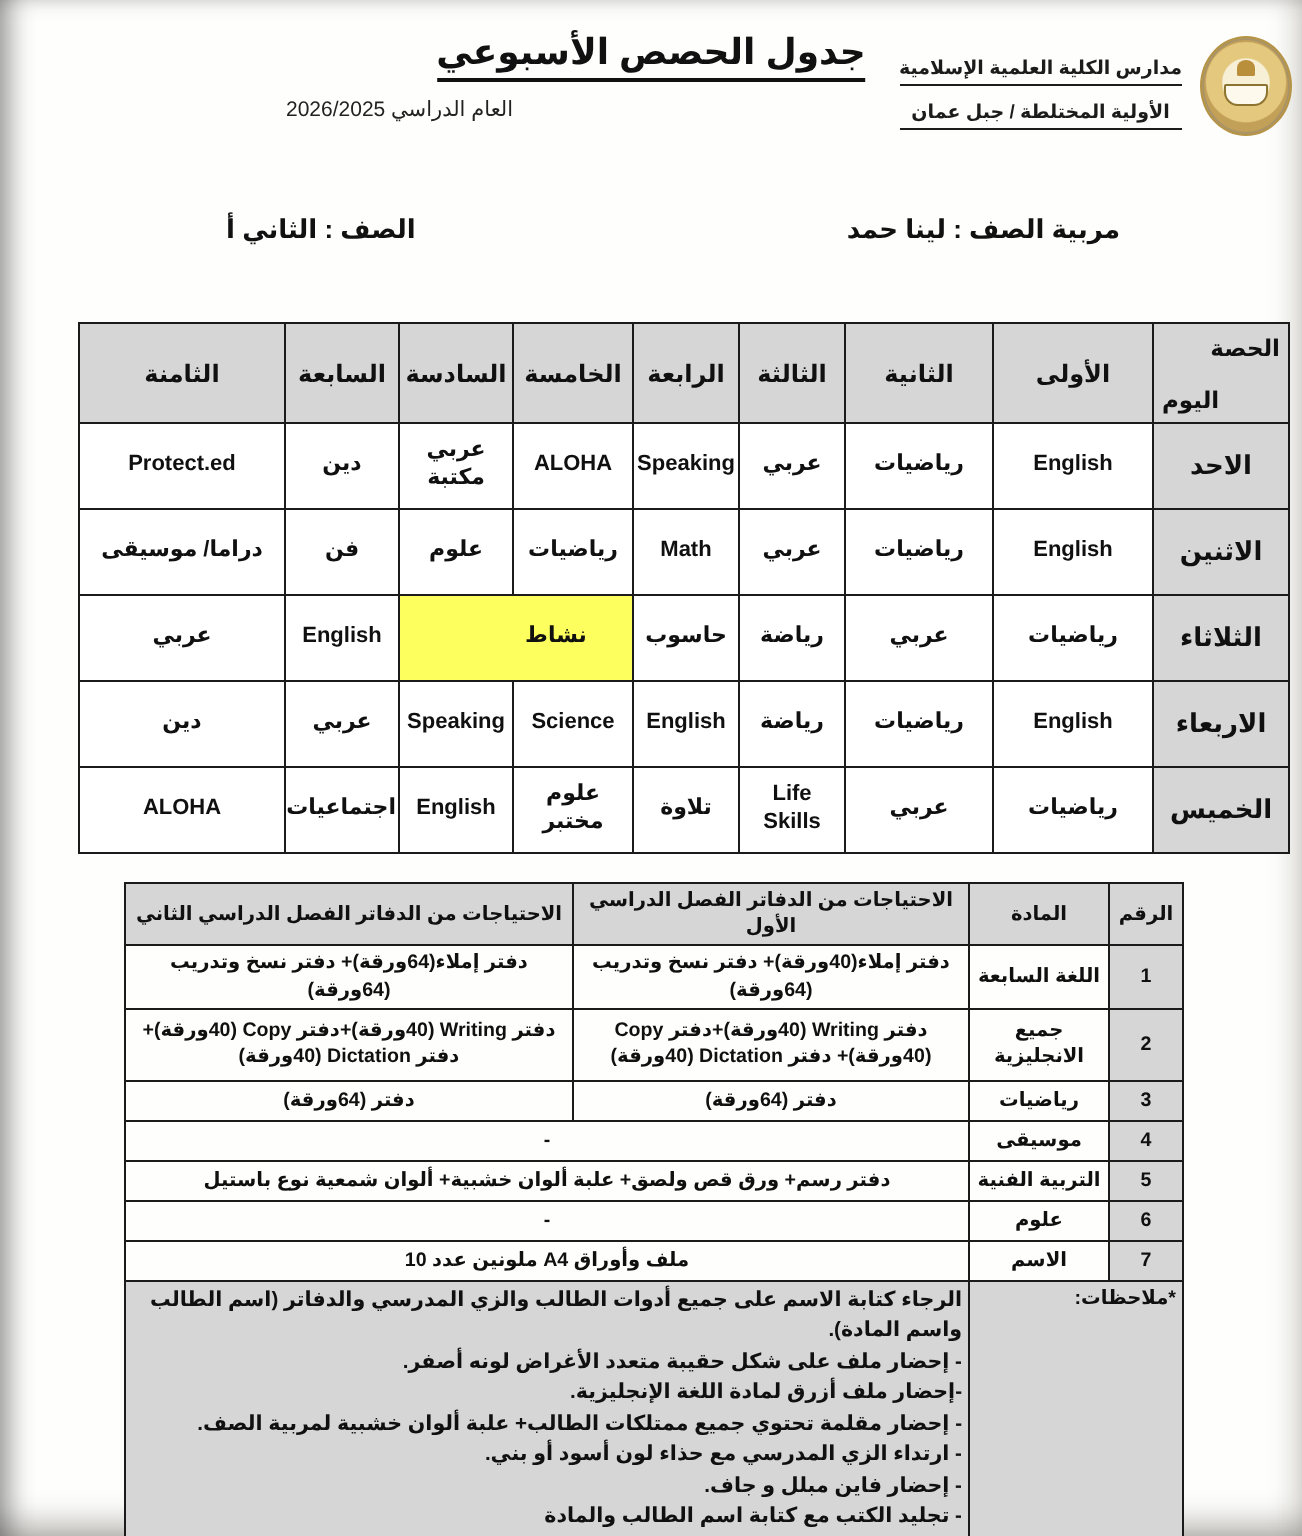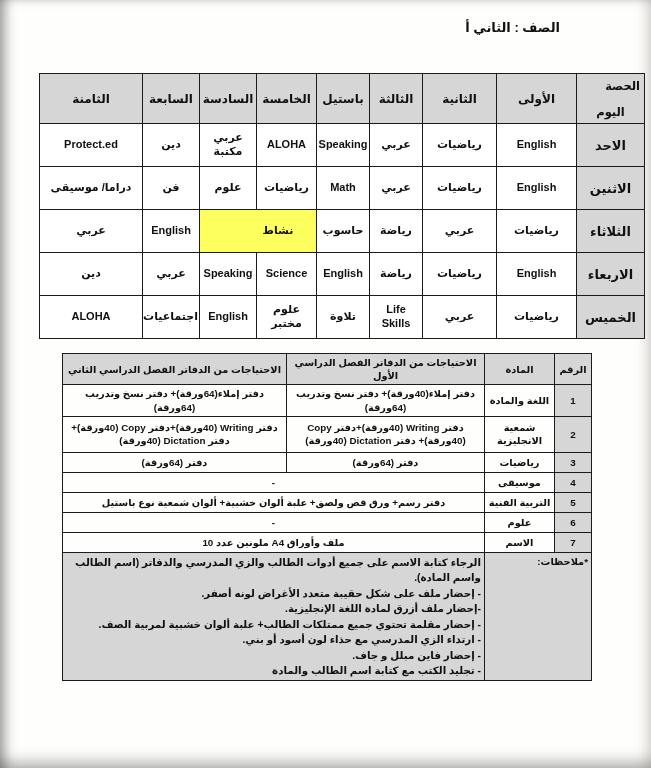--- a/index.html
+++ b/index.html
@@ -68,21 +68,21 @@
   .sched-table{width:605px;margin:35px 6px 0 auto;}
   .sched-table td{
     border:1.2px solid #1b1b1b;text-align:center;vertical-align:middle;
     font-weight:800;color:#101010;overflow:hidden;
   }
   .sched-head{height:50px;}
   .sched-row{height:43px;}
   .phead{background:var(--gray);font-size:12px;}
   .corner{background:var(--gray);font-size:11.5px;padding:0 4px;margin-top:16px;}
   .corner .c-top{text-align:right;}
-  .corner .c-bot{text-align:center;margin-top:12px;}
+  .corner .c-bot{text-align:left;margin-top:12px;}
   .daycell{background:var(--gray);font-size:13px;}
   .scell{font-size:11px;white-space:pre-line;line-height:1.25;background:#fff;}
   .scell.hl{background:var(--yellow);padding-left:41px;}
   
   .req-table{width:529px;margin:14px 59px 0 auto;}
   .req-table td{
     border:1.1px solid #1b1b1b;text-align:center;vertical-align:middle;
     font-weight:700;color:#101010;padding:2px 3px;font-size:9.8px;line-height:1.35;
   }
   .rhead{background:var(--gray);height:17px;}
@@ -95,22 +95,34 @@
   .notes-row td{background:var(--gray);vertical-align:top;text-align:right;}
   .notes-label-cell{font-size:10.5px;padding:4px 6px;}
   .notes-text-cell{padding:3px 8px 6px 4px;}
   .notes-text-cell div{font-size:10.3px;font-weight:700;line-height:1.5;}
 </style>
 </head>
 <body>
 
 <div class="page">
 
+  <div class="doc-header">
+    <div class="doc-title">جدول الحصص الأسبوعي</div>
+    <div class="school-block">
+      <div class="logo"></div>
+      <div class="school-lines">
+        <div>مدارس الكلية العلمية الإسلامية</div>
+        <div>الأولية المختلطة / جبل عمان</div>
+      </div>
+    </div>
+    <div class="year-line">العام الدراسي  2026/2025</div>
+  </div>
 
   <div class="teacher-line">
+    <span>مربية الصف :  لينا حمد</span>
     <span>الصف : الثاني أ</span>
   </div>
 
   <table class="sched-table">
     <colgroup>
       <col style="width:68px">
         <col style="width:80px">
         <col style="width:74px">
       <col style="width:53px">
         <col style="width:53px">
@@ -121,21 +133,21 @@
     </colgroup>
   <tbody>
         <tr class="sched-head">
           <td class="corner">
             <div class="c-top">الحصة</div>
             <div class="c-bot">اليوم</div>
           </td>
           <td class="phead">الأولى</td>
           <td class="phead">الثانية</td>
           <td class="phead">الثالثة</td>
-          <td class="phead">باستيل</td>
+          <td class="phead">الرابعة</td>
           <td class="phead">الخامسة</td>
           <td class="phead">السادسة</td>
           <td class="phead">السابعة</td>
           <td class="phead">الثامنة</td>
         </tr>
         <tr class="sched-row">
           <td class="daycell">الاحد</td>
           <td class="scell">English</td>
           <td class="scell">رياضيات</td>
           <td class="scell">عربي</td>
@@ -203,27 +215,27 @@
     </colgroup>
   <tbody>
         <tr>
           <td class="rhead">الرقم</td>
           <td class="rhead">المادة</td>
           <td class="rhead">الاحتياجات من الدفاتر الفصل الدراسي الأول</td>
           <td class="rhead">الاحتياجات من الدفاتر الفصل الدراسي الثاني</td>
         </tr>
         <tr class="req-row1">
           <td class="rnum">1</td>
-          <td class="rsub">اللغة والمادة</td>
+          <td class="rsub">اللغة السابعة</td>
           <td class="rval">دفتر إملاء(40ورقة)+ دفتر نسخ وتدريب (64ورقة)</td>
           <td class="rval">دفتر إملاء(64ورقة)+ دفتر نسخ وتدريب (64ورقة)</td>
         </tr>
         <tr class="req-row2">
           <td class="rnum">2</td>
-          <td class="rsub">شمعية الانجليزية</td>
+          <td class="rsub">جميع الانجليزية</td>
           <td class="rval">دفتر Writing (40ورقة)+دفتر Copy (40ورقة)+ دفتر Dictation (40ورقة)</td>
           <td class="rval">دفتر Writing (40ورقة)+دفتر Copy (40ورقة)+ دفتر Dictation (40ورقة)</td>
         </tr>
         <tr class="req-rowS">
           <td class="rnum">3</td>
           <td class="rsub">رياضيات</td>
           <td class="rval">دفتر (64ورقة)</td>
           <td class="rval">دفتر (64ورقة)</td>
         </tr>
         <tr class="req-rowS">

